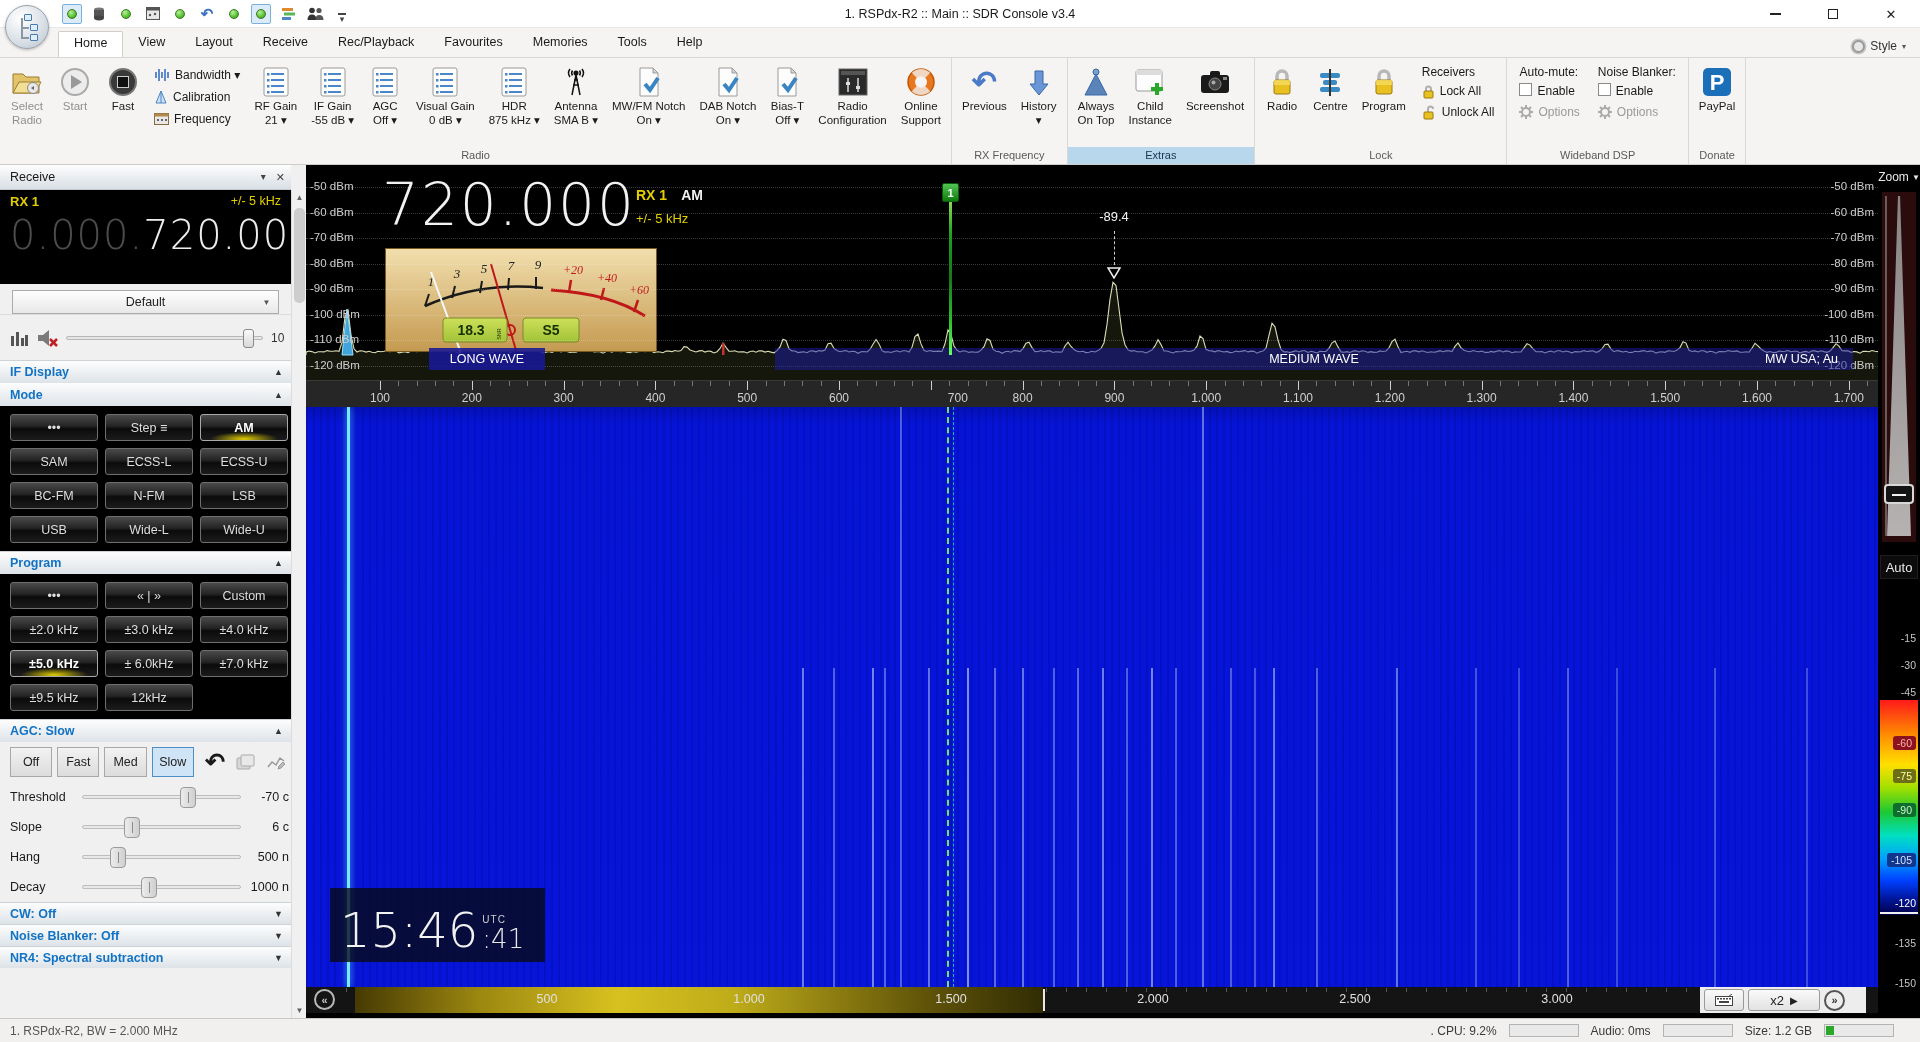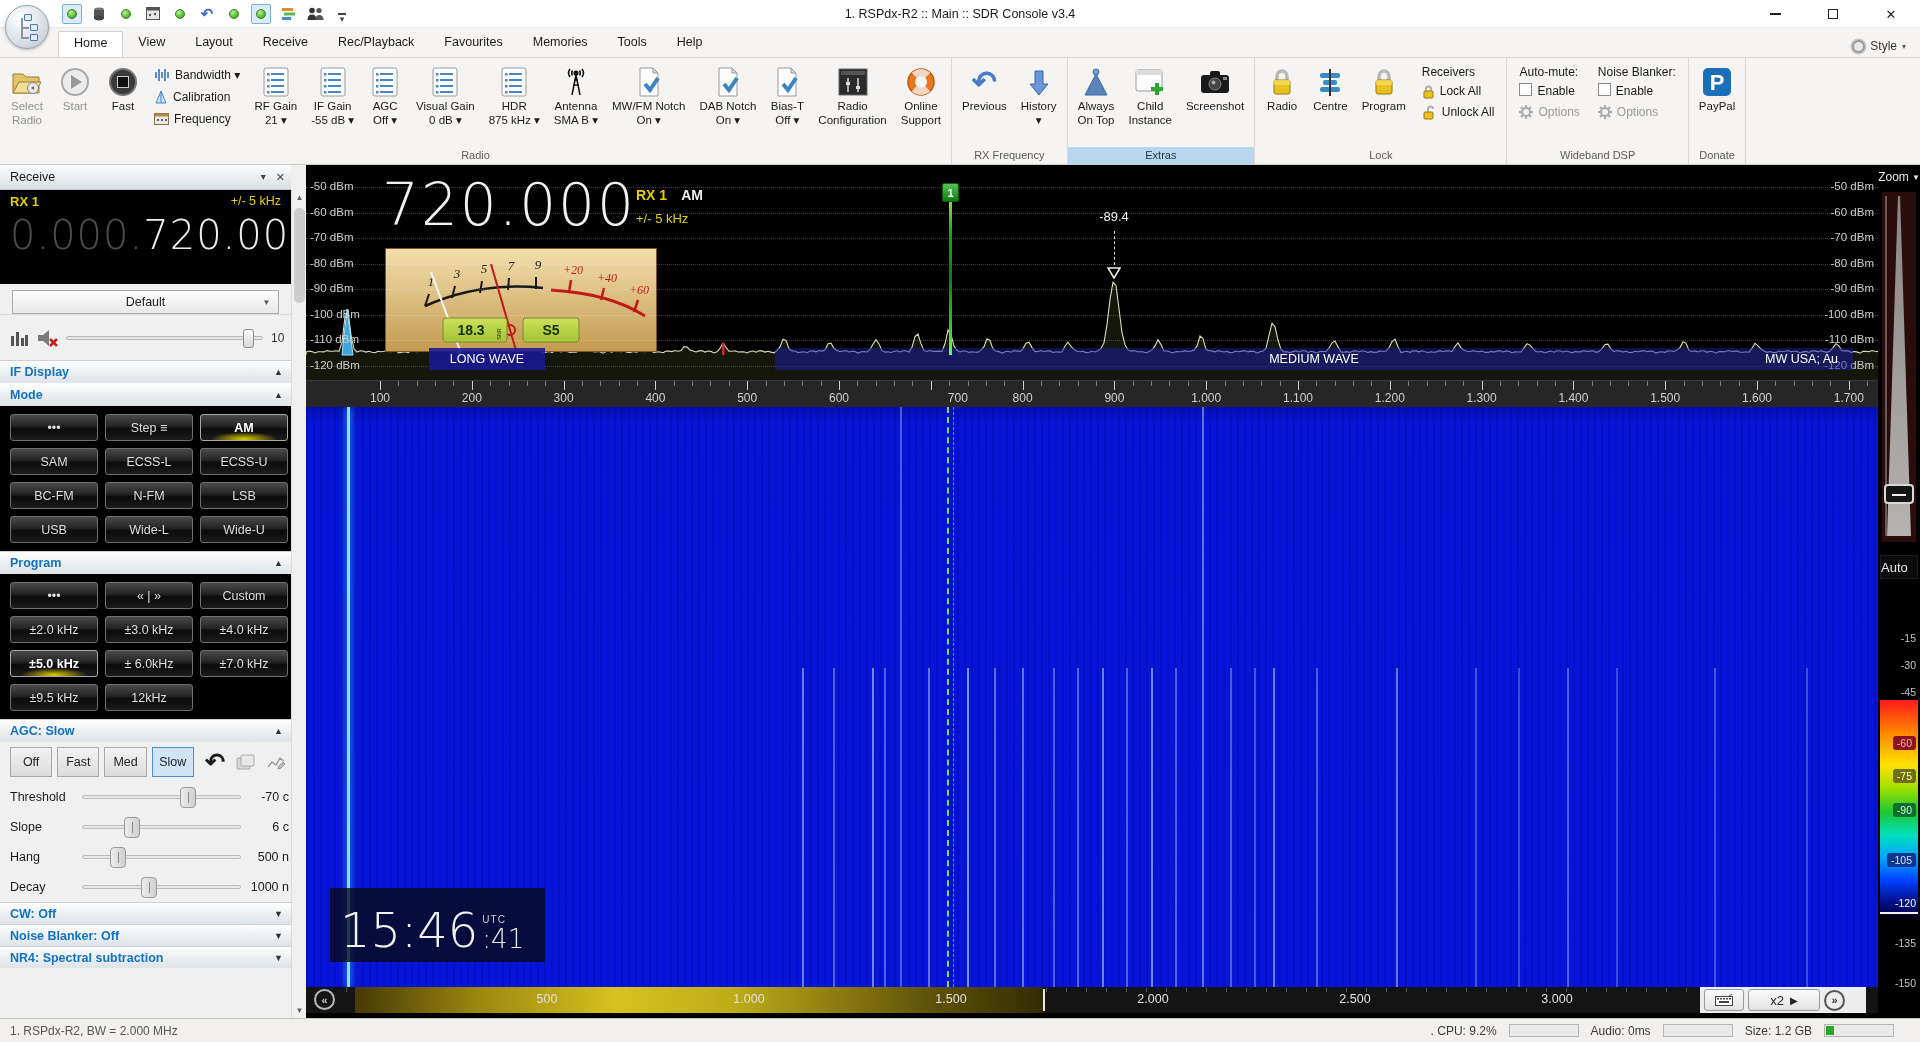--- a/index.html
+++ b/index.html
@@ -171,21 +171,21 @@
   .rb-zoom .arr { font-size:8px; }
   .rb-slider { position:absolute; top:26px; left:3px; right:3px; height:352px; background:#2a0c0c; border:1px solid #000; }
   .rb-wedge { position:absolute; left:50%; top:4px; bottom:6px; width:26px; transform:translateX(-50%);
         clip-path:polygon(46% 0, 54% 0, 96% 100%, 4% 100%);
         background:linear-gradient(180deg,#9a9a9a,#cfcfcf); opacity:.85; }
   .rb-rail { position:absolute; left:50%; top:4px; bottom:6px; width:2px; background:#6a5a5a; transform:translateX(-14px); }
   .rb-handle { position:absolute; left:50%; transform:translateX(-50%); bottom:38px; width:30px; height:20px;
         background:#141414; border:2px solid #d8d8d8; border-radius:4px; }
   .rb-handle::after { content:""; position:absolute; left:6px; right:6px; top:8px; height:2px; background:#f0f0f0; }
   .rb-auto { position:absolute; top:390px; left:2px; right:2px; height:24px; background:#0c0c0c; color:#e8e8e8;
-        font-size:13px; display:flex; align-items:center; justify-content:flex-start; border:1px solid #1d1d1d; }
+        font-size:13px; display:flex; align-items:center; justify-content:center; border:1px solid #1d1d1d; }
   .rb-scale { position:absolute; top:415px; left:0; right:0; bottom:0; background:#000; }
   .rb-grad { position:absolute; left:2px; right:2px; top:120px; height:215px;
         background:linear-gradient(180deg,#ff1a1a 0%,#ff8c00 16%,#ffe000 30%,#a0e000 41%,#1ec832 52%,#00e0c0 63%,#00a0ff 74%,#0040ff 84%,#0018a0 92%,#000048 100%); }
   .sc-lab { position:absolute; right:4px; transform:translateY(-50%); font-size:10.5px; color:#c4c4c4; }
   .sc-tag { padding:1px 4px; border-radius:3px; }
   .tag-red { background:#8c1220; color:#ffb4a8; } .tag-olive { background:#6e6e16; color:#ffff9e; }
   .tag-green { background:#0e6e2e; color:#c6f7c6; } .tag-blue { background:#10368e; color:#cfe2ff; }
   .sc-white { color:#fff; }
   .sc-underline { position:absolute; left:2px; right:2px; height:2px; background:#f0f0f0; }
 

